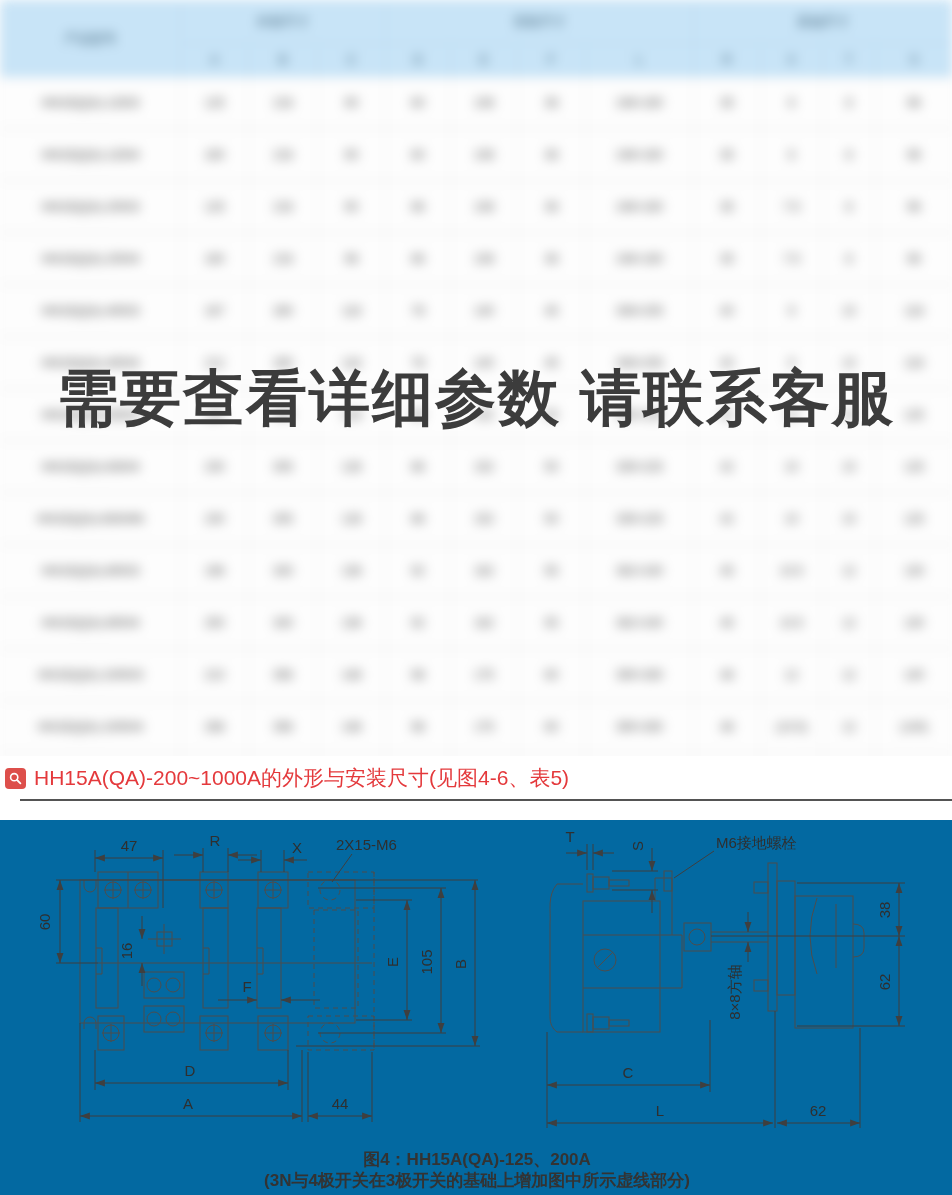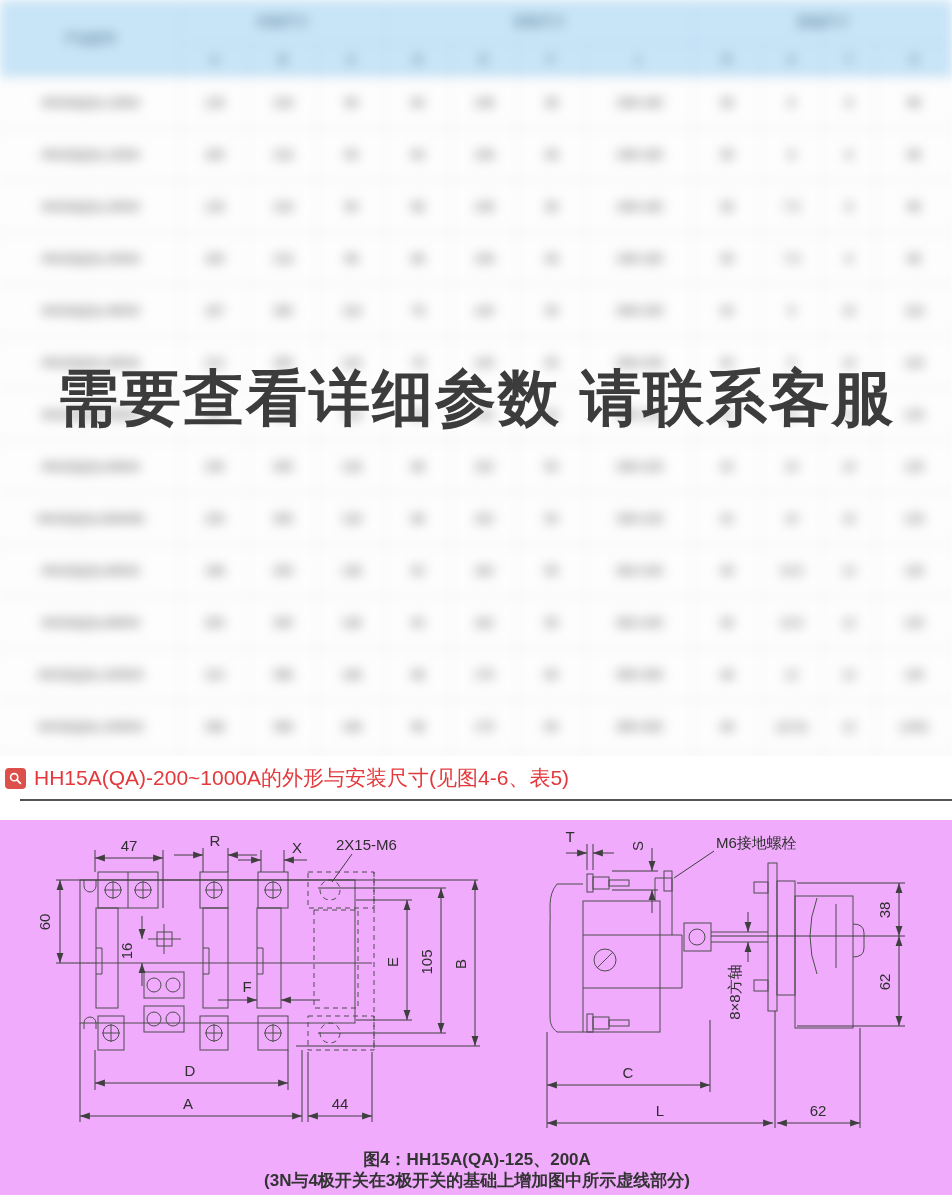--- a/index.html
+++ b/index.html
@@ -24,21 +24,21 @@
 
   
   .heading-section{height:64px;background:#fff;box-sizing:border-box;padding:9px 0 0 5px;}
   .heading-row{display:flex;align-items:center;gap:8px;}
   .icon-mag{width:21px;height:21px;border-radius:4px;background:#dd4f4b;flex:0 0 auto;
     display:flex;align-items:center;justify-content:center;}
   .heading-text{font-size:21px;color:#e4393c;font-weight:500;margin:0;line-height:26px;}
   .rule{height:2px;background:#545454;margin:8px 0 0 15px;}
 
   
-  .panel{height:375px;background:#f0abfc;}
+  .panel{height:375px;background:#0369a1;}
   .panel svg{display:block;}
   .dline{stroke:#4d4d4d;stroke-width:1;fill:none;}
   .dash{stroke:#4d4d4d;stroke-width:1;fill:none;stroke-dasharray:5 4;}
   .dim{stroke:#3f3f3f;stroke-width:1;fill:none;}
   .lbl{font-size:15px;fill:#2f2f2f;}
   .cap{font-size:17px;font-weight:700;fill:#333;}
 </style>
 </head>
 <body>
 

